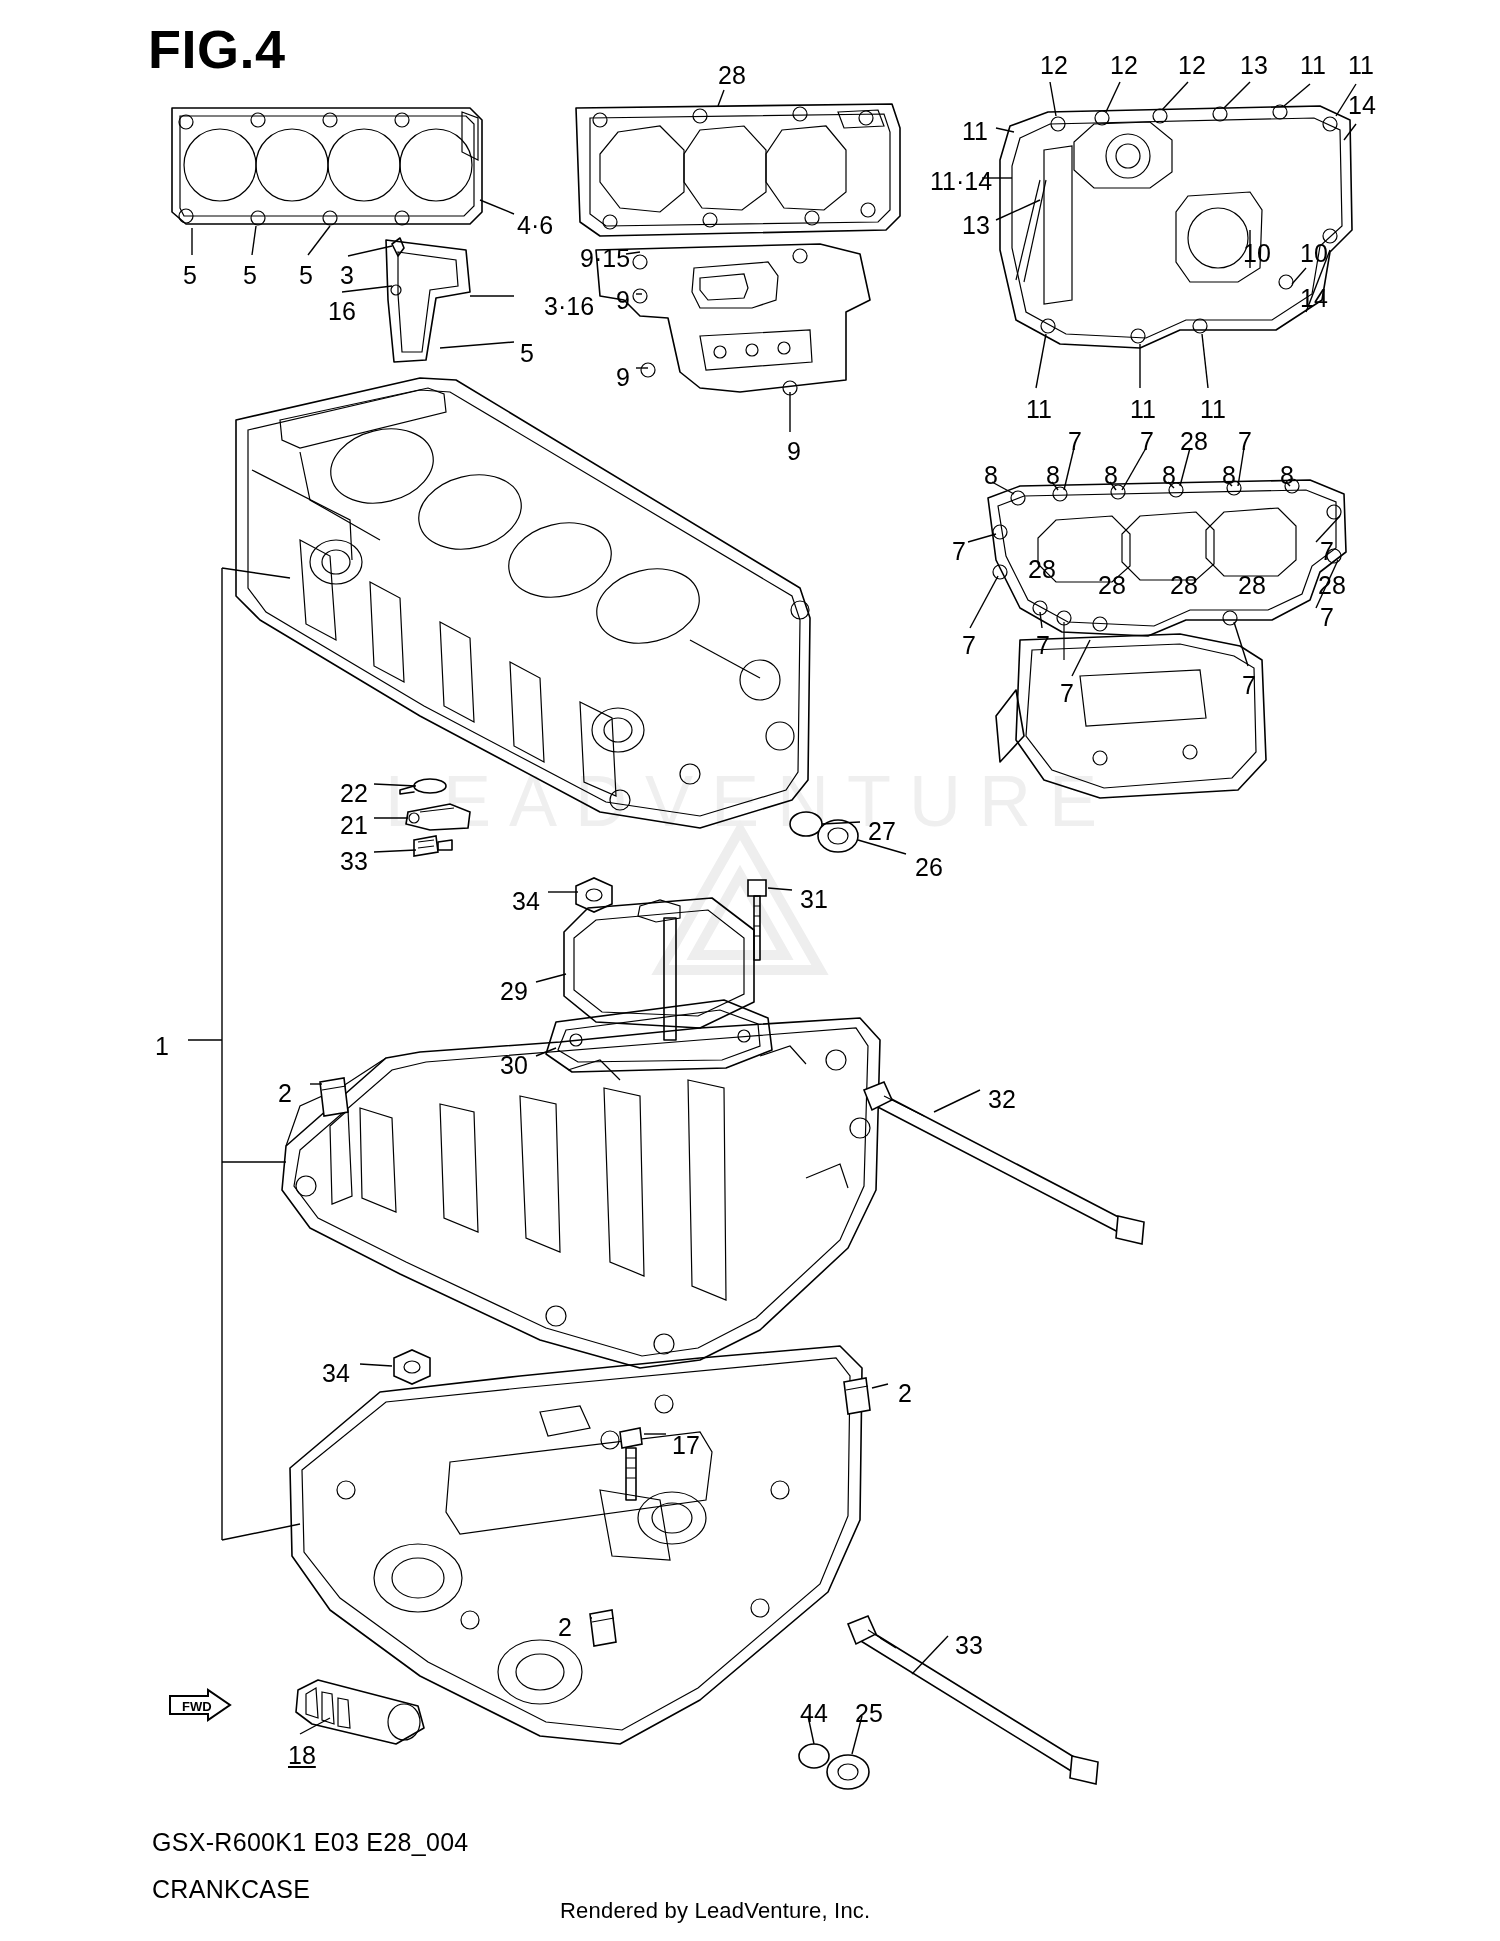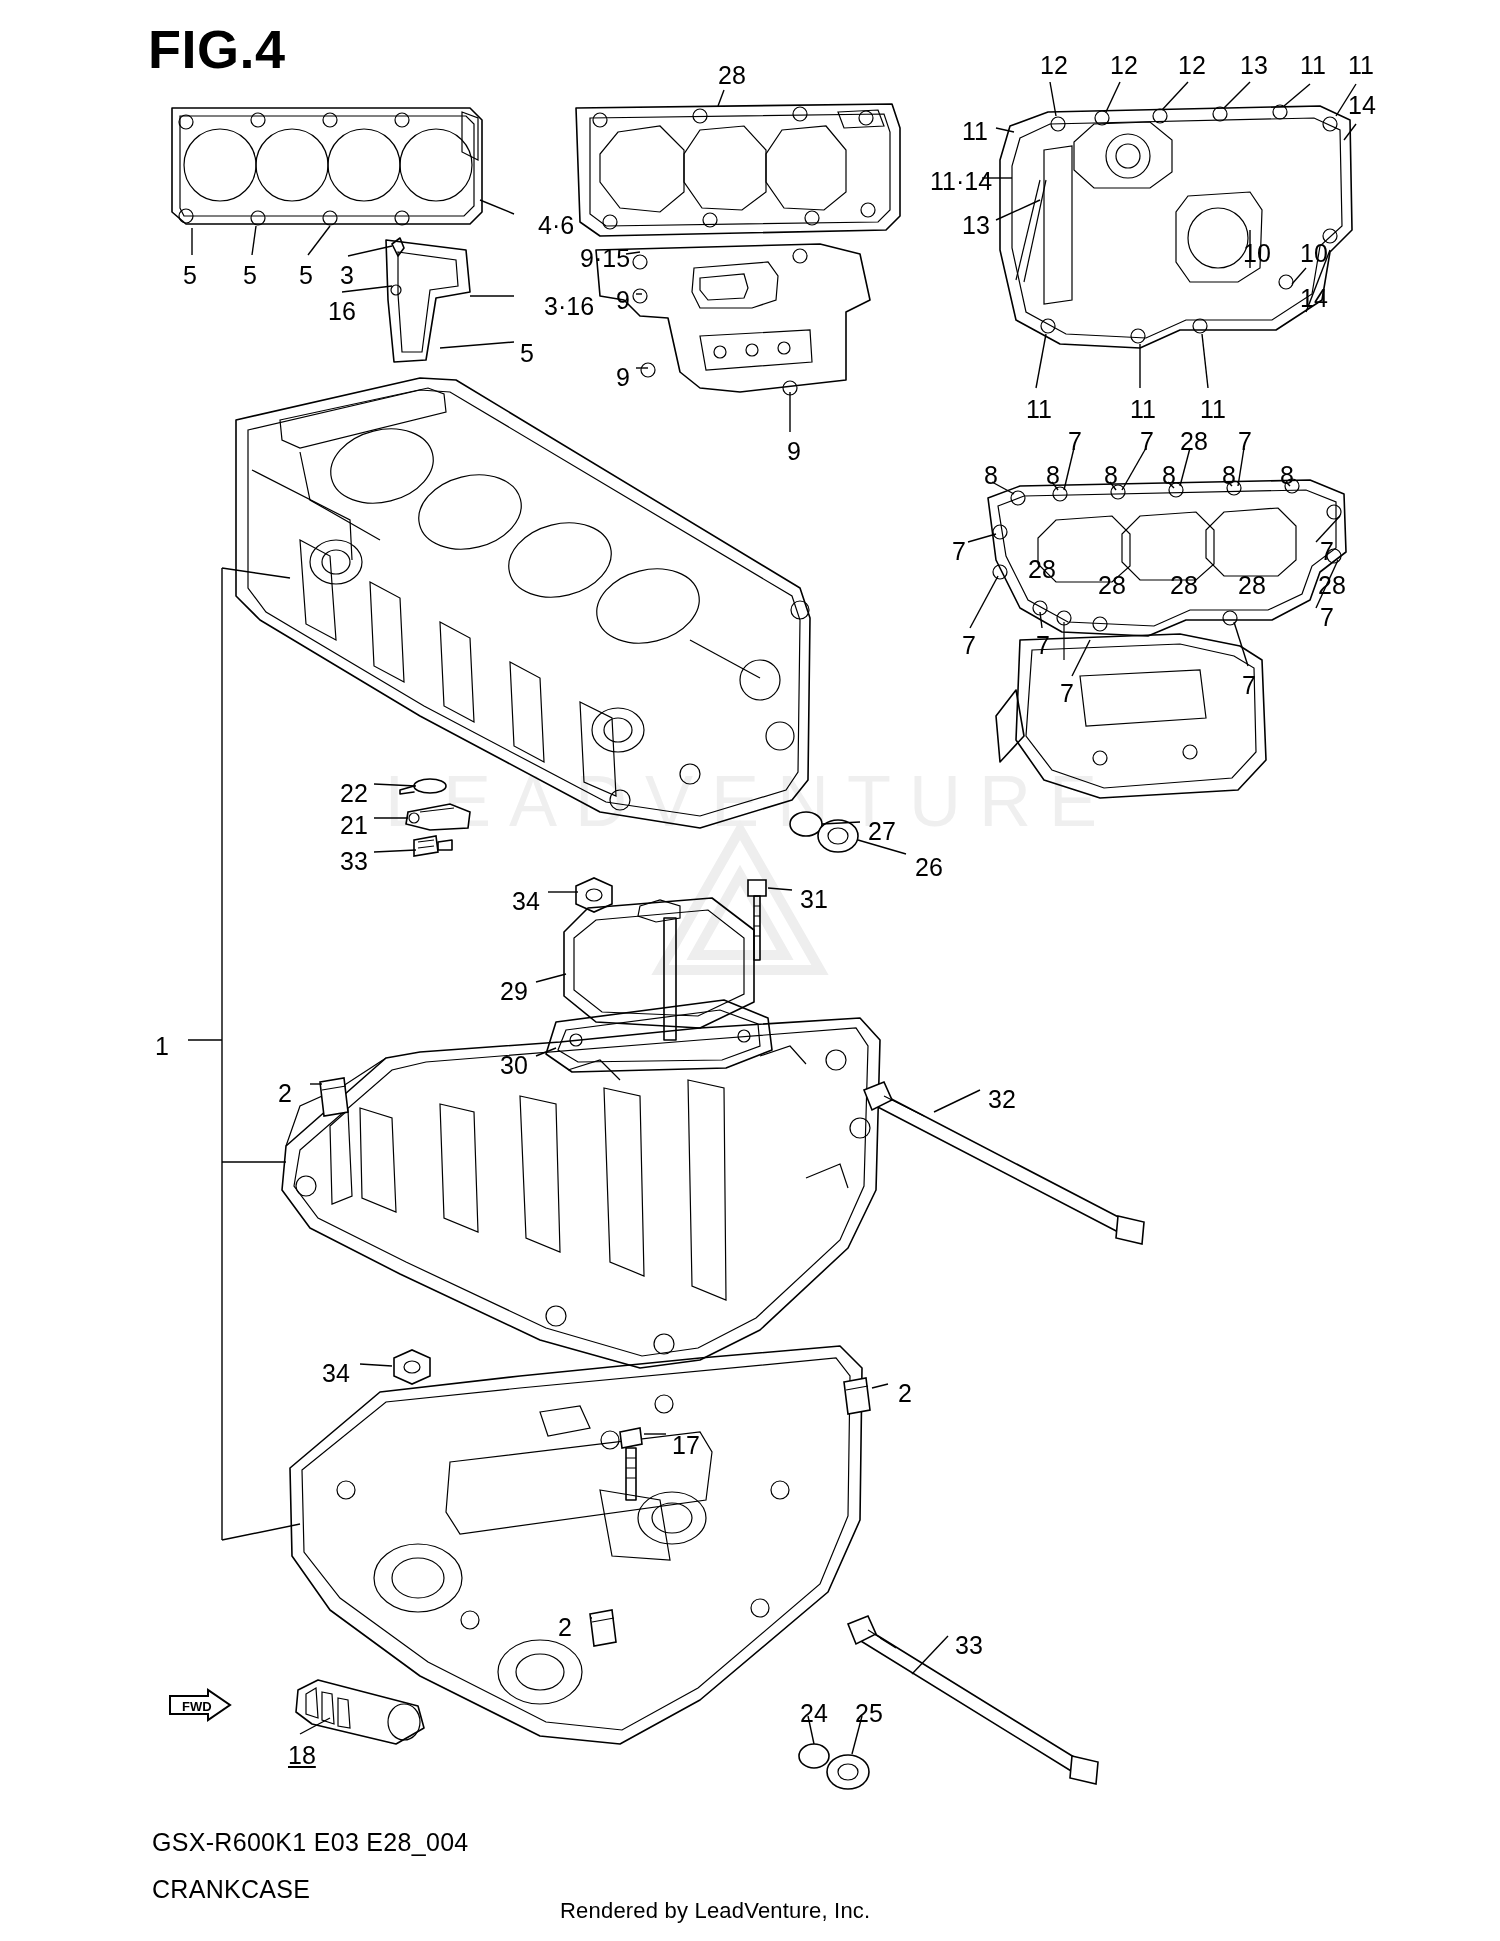--- a/index.html
+++ b/index.html
@@ -516,21 +516,21 @@
       <div class="callout" style="left: 1240px; top: 52px;">13</div>
       <div class="callout" style="left: 1300px; top: 52px;">11</div>
       <div class="callout" style="left: 1348px; top: 52px;">11</div>
       <div class="callout" style="left: 1348px; top: 92px;">14</div>
       <div class="callout" style="left: 962px; top: 118px;">11</div>
       <div class="callout" style="left: 930px; top: 168px;">11·14</div>
       <div class="callout" style="left: 962px; top: 212px;">13</div>
       <div class="callout" style="left: 1243px; top: 240px;">10</div>
       <div class="callout" style="left: 1300px; top: 240px;">10</div>
       <div class="callout" style="left: 1300px; top: 285px;">14</div>
-      <div class="callout" style="left: 538px; top: 212px;">4·6</div>
+      <div class="callout" style="left: 517px; top: 212px;">4·6</div>
       <div class="callout" style="left: 544px; top: 293px;">3·16</div>
       <div class="callout" style="left: 520px; top: 340px;">5</div>
       <div class="callout" style="left: 183px; top: 262px;">5</div>
       <div class="callout" style="left: 243px; top: 262px;">5</div>
       <div class="callout" style="left: 299px; top: 262px;">5</div>
       <div class="callout" style="left: 340px; top: 262px;">3</div>
       <div class="callout" style="left: 328px; top: 298px;">16</div>
       <div class="callout" style="left: 580px; top: 245px;">9·15</div>
       <div class="callout" style="left: 616px; top: 287px;">9</div>
       <div class="callout" style="left: 616px; top: 364px;">9</div>
@@ -570,21 +570,21 @@
       <div class="callout" style="left: 500px; top: 978px;">29</div>
       <div class="callout" style="left: 500px; top: 1052px;">30</div>
       <div class="callout" style="left: 988px; top: 1086px;">32</div>
       <div class="callout" style="left: 278px; top: 1080px;">2</div>
       <div class="callout" style="left: 155px; top: 1033px;">1</div>
       <div class="callout" style="left: 322px; top: 1360px;">34</div>
       <div class="callout" style="left: 898px; top: 1380px;">2</div>
       <div class="callout" style="left: 672px; top: 1432px;">17</div>
       <div class="callout" style="left: 558px; top: 1614px;">2</div>
       <div class="callout" style="left: 955px; top: 1632px;">33</div>
-      <div class="callout" style="left: 800px; top: 1700px;">24</div>
+      <div class="callout" style="left: 800px; top: 1700px;">44</div>
       <div class="callout" style="left: 855px; top: 1700px;">25</div>
       <div class="callout" style="left: 288px; top: 1742px; text-decoration: underline;">18</div>
     </div>
 
   <div id="footer-model">GSX-R600K1 E03 E28_004</div>
   <div id="footer-caption">CRANKCASE</div>
   <div id="footer-credit">Rendered by LeadVenture, Inc.</div>
 
 </div>
 

